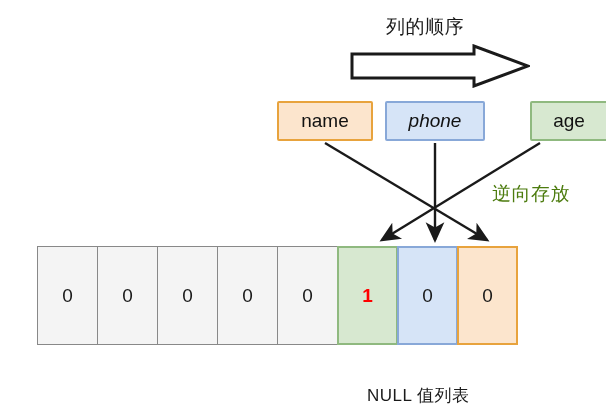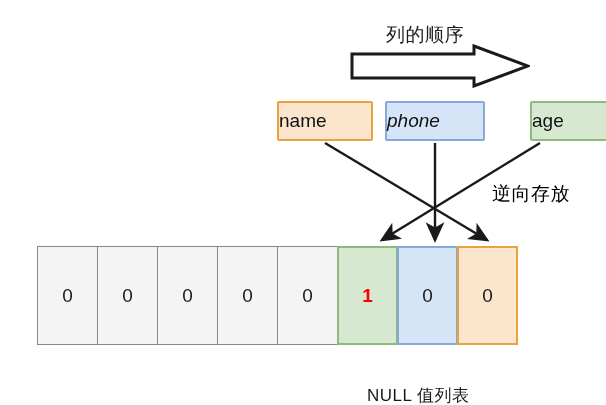--- a/index.html
+++ b/index.html
@@ -15,21 +15,21 @@
     width: 606px;
     height: 405px;
     background: #ffffff;
     overflow: hidden;
   }
 
   
   .title-order {
     position: absolute;
     left: 386px;
-    top: 22px;
+    top: 14px;
     font-size: 19px;
     color: #1a1a1a;
     letter-spacing: 0.5px;
     white-space: nowrap;
   }
 
   
   .block-arrow {
     position: absolute;
     left: 350px;
@@ -41,21 +41,21 @@
   
   .col-box {
     position: absolute;
     top: 101px;
     height: 40px;
     border-width: 2px;
     border-style: solid;
     border-radius: 2px;
     display: flex;
     align-items: center;
-    justify-content: flex-start;
+    justify-content: center;
     font-size: 19px;
     color: #111111;
     box-sizing: border-box;
   }
   .col-name {
     left: 277px;
     width: 96px;
     background: #fce5cd;
     border-color: #e8a33d;
   }
@@ -82,21 +82,21 @@
     height: 405px;
     pointer-events: none;
   }
 
   
   .label-reverse {
     position: absolute;
     left: 492px;
     top: 181px;
     font-size: 19px;
-    color: #000000;
+    color: #4d7c0f;
     letter-spacing: 0.5px;
     white-space: nowrap;
   }
 
   
   .bitmap-row {
     position: absolute;
     left: 37px;
     top: 246px;
     height: 99px;

